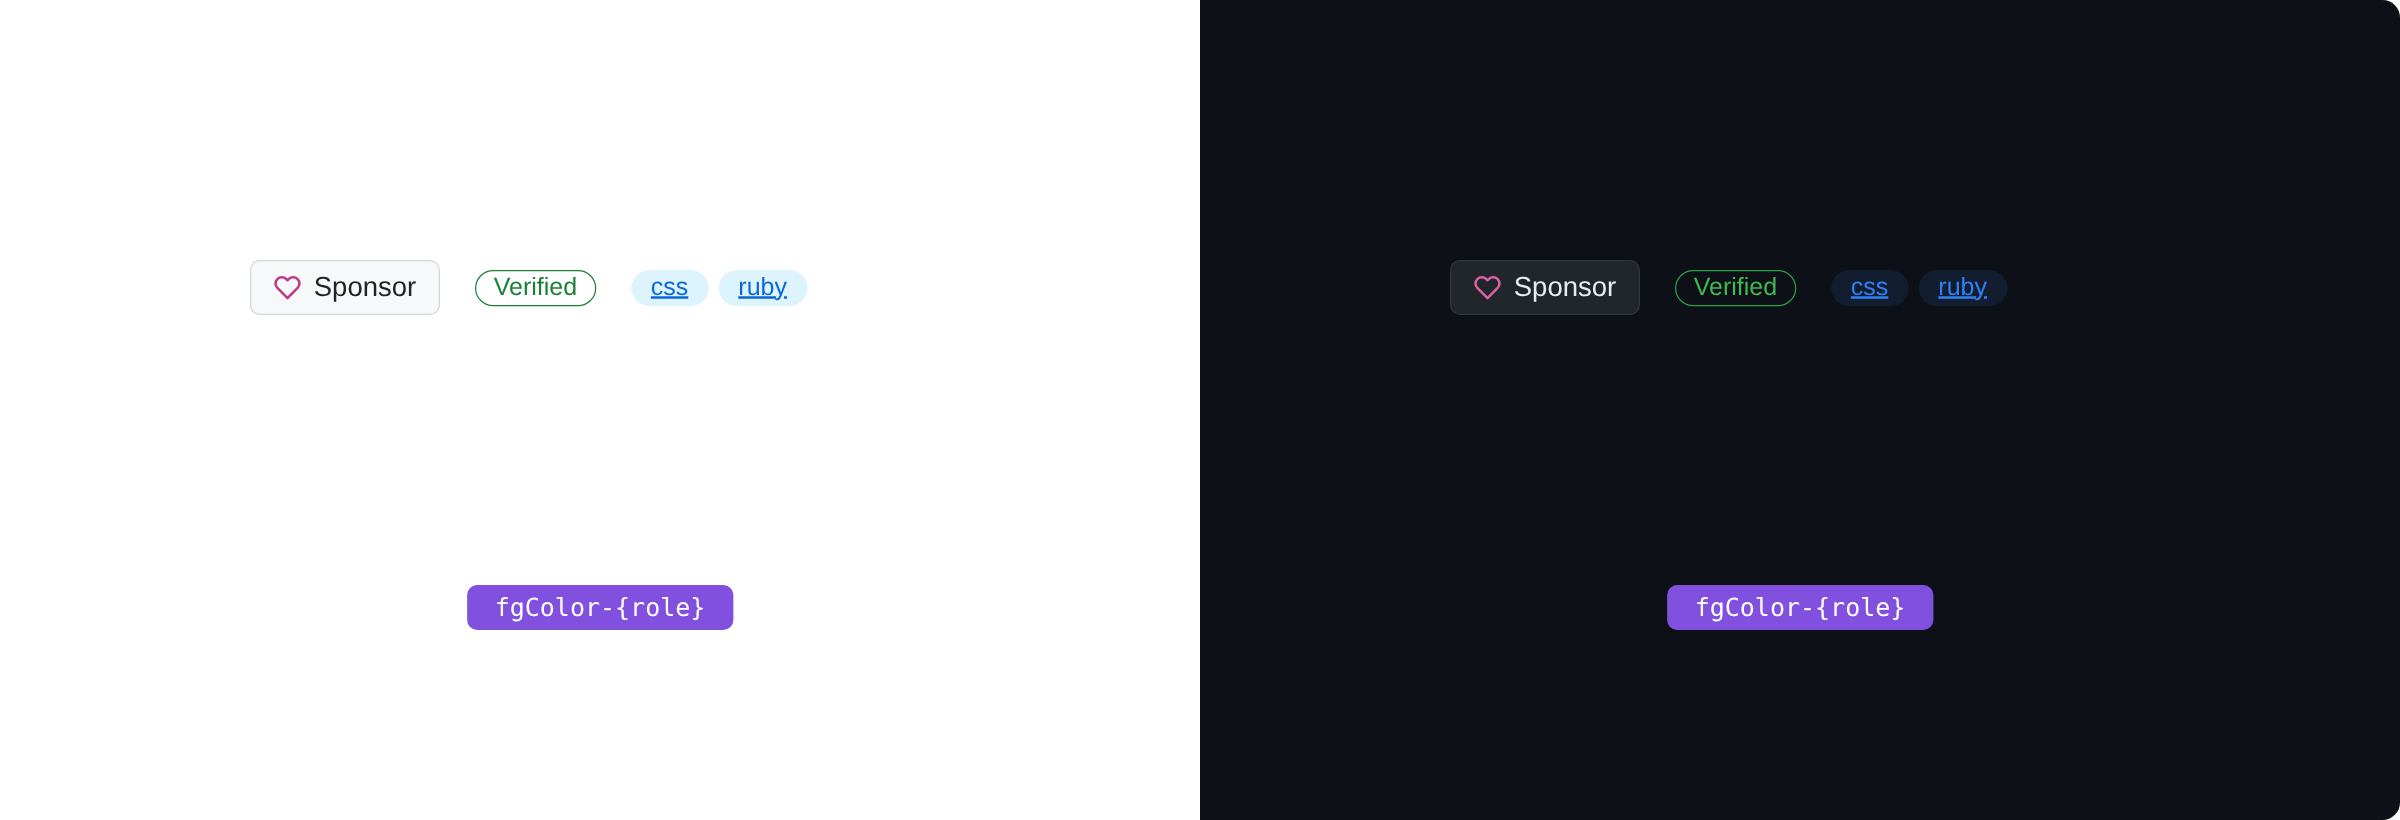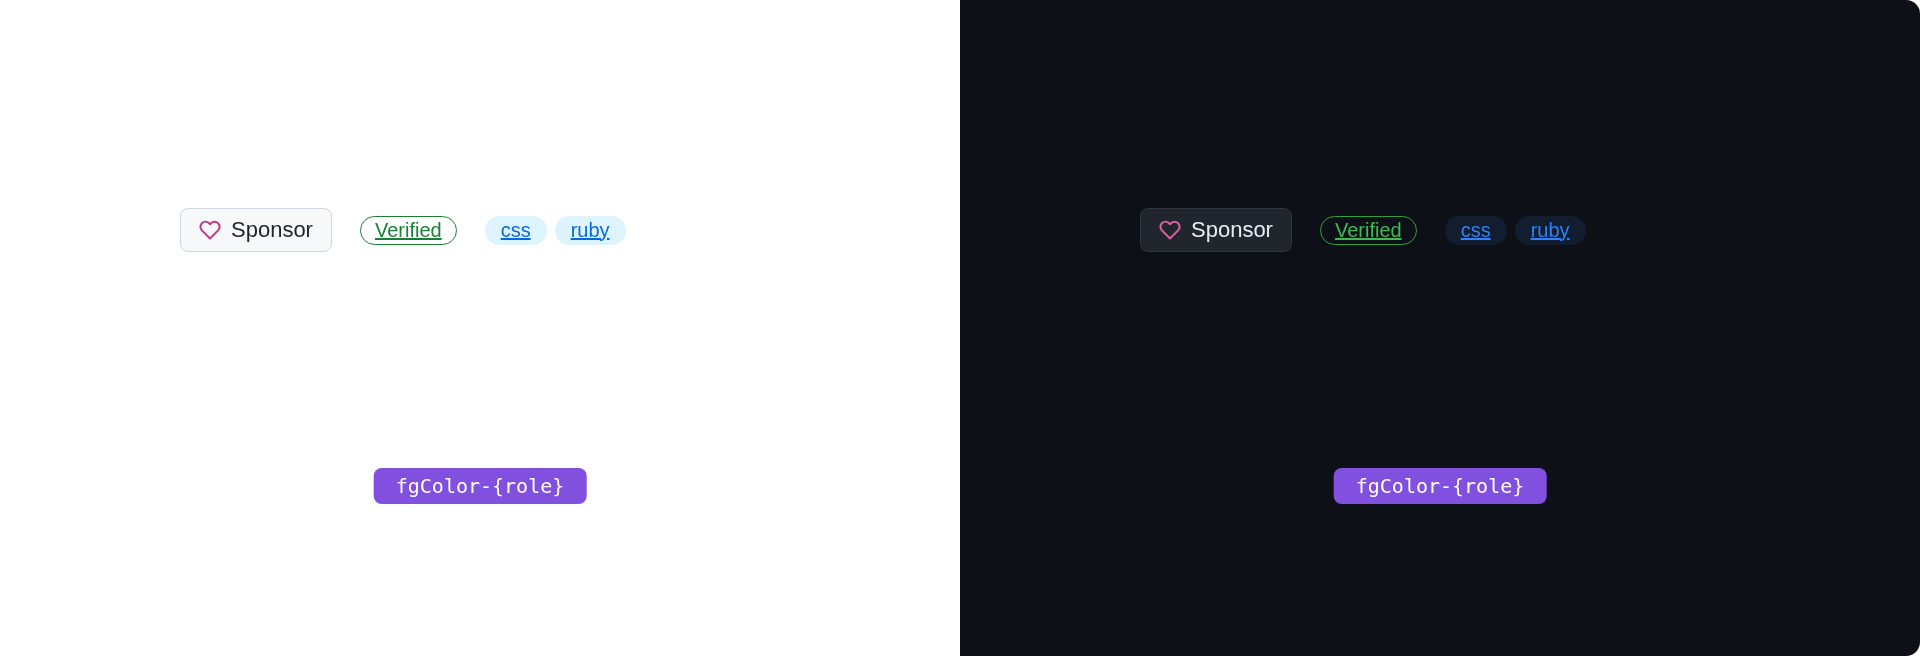--- a/index.html
+++ b/index.html
@@ -32,20 +32,21 @@
     }
     .sponsor-btn {
       display: inline-flex;
       align-items: center;
       gap: 10px;
       padding: 8px 18px;
       font-size: 22px;
       font-weight: 500;
       border-radius: 8px;
       cursor: pointer;
+      margin-left: 20px;
     }
     .light .sponsor-btn {
       background: #f6f8fa;
       border: 1px solid #d0d7de;
       color: #1f2328;
     }
     .dark .sponsor-btn {
       background: #21262d;
       border: 1px solid #30363d;
       color: #e6edf3;
@@ -59,21 +60,20 @@
     .dark  .heart-icon svg { stroke: #db61a2; fill: none; }
 
     .verified-badge {
       display: inline-flex;
       align-items: center;
       padding: 2px 14px;
       font-size: 20px;
       border-radius: 999px;
       border: 1.5px solid;
       background: transparent;
-      text-decoration: underline;
     }
     .light .verified-badge { color: #1a7f37; border-color: #1a7f37; }
     .dark  .verified-badge { color: #3fb950; border-color: #2ea043; }
 
     .topic-group {
       display: inline-flex;
       gap: 8px;
     }
     .topic {
       display: inline-flex;

